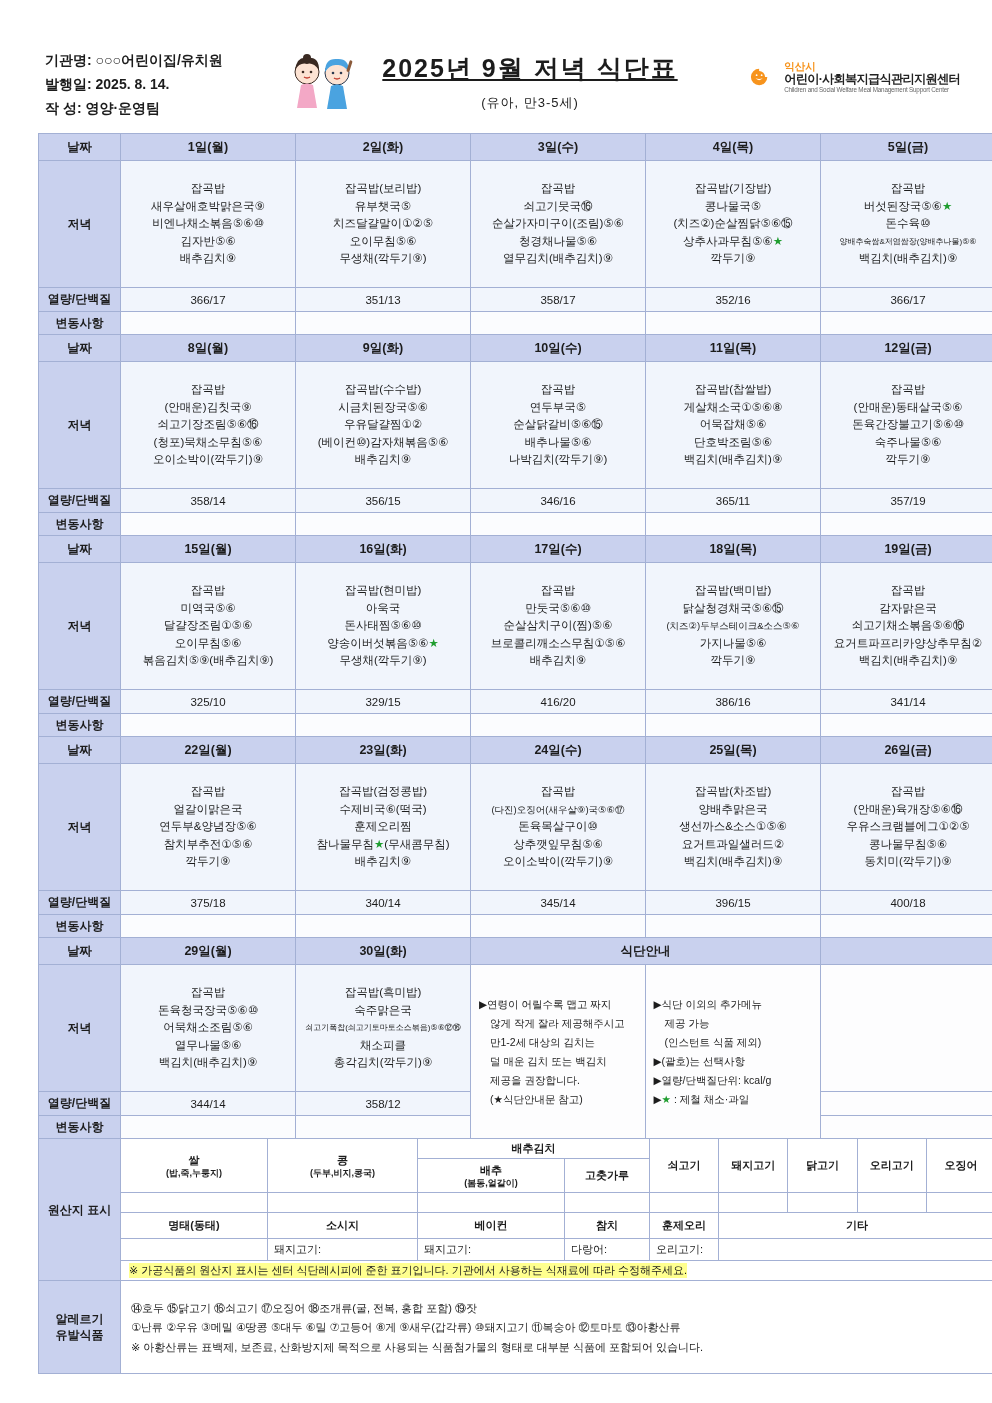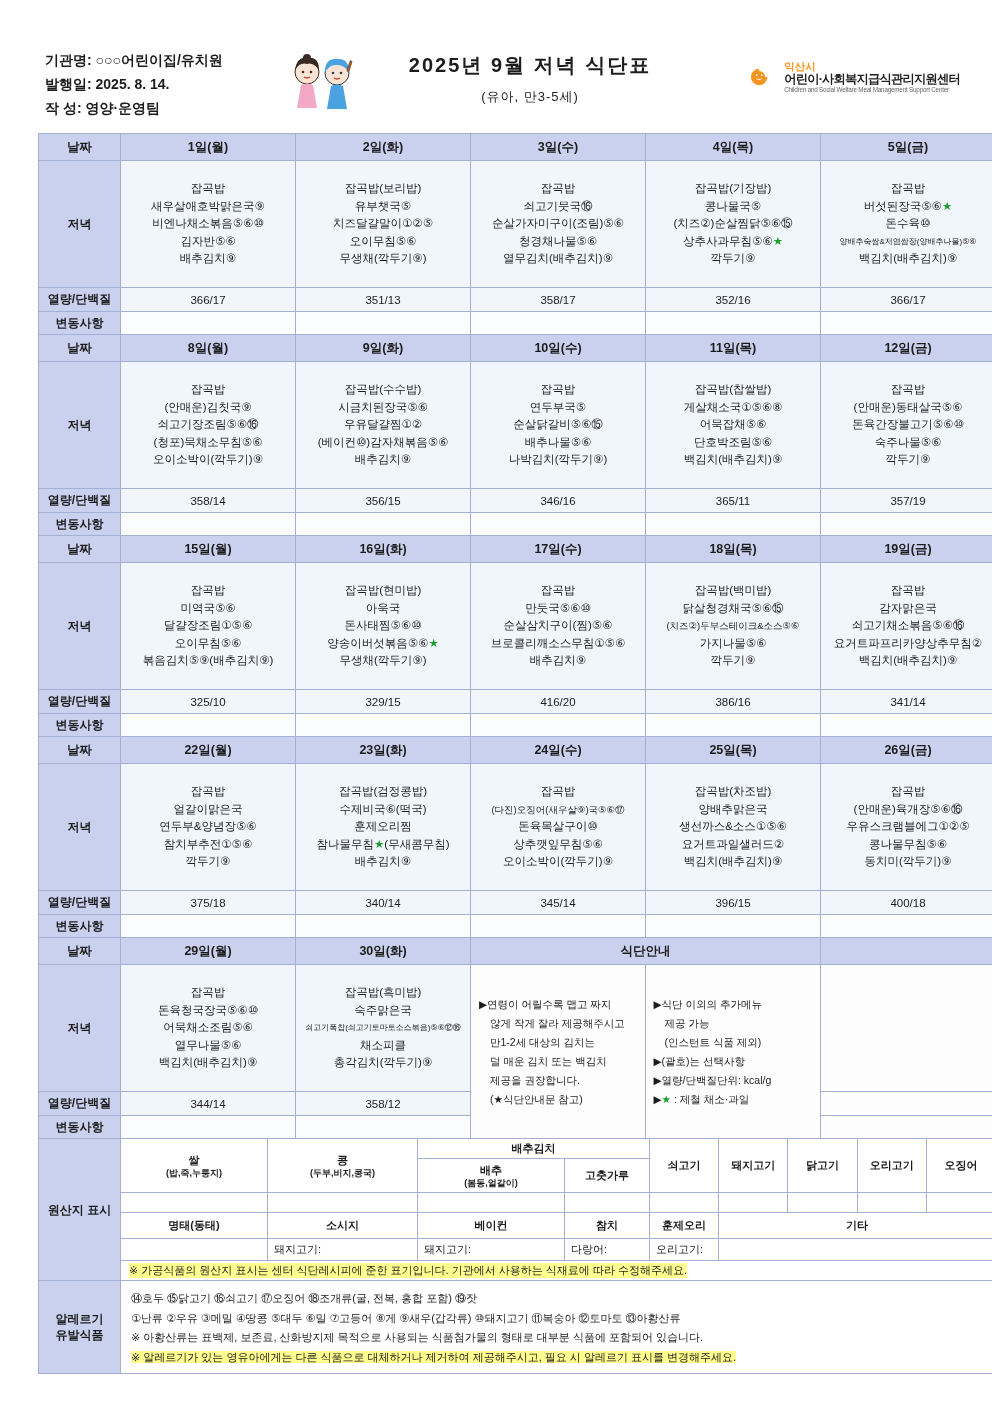--- a/index.html
+++ b/index.html
@@ -11,21 +11,21 @@
   }
   *{box-sizing:border-box;margin:0;padding:0;}
   html,body{width:992px;height:1403px;background:#fff;
     font-family:"Liberation Sans","DejaVu Sans",sans-serif;color:#1c1c1c;}
   .page{position:absolute;left:0;top:0;width:992px;height:1403px;background:#fff;overflow:hidden;}
 
   
   .hdr-info{position:absolute;left:45px;top:48px;font-size:14px;font-weight:bold;line-height:24px;white-space:nowrap;}
   .illus{position:absolute;left:287px;top:52px;}
   .title-wrap{position:absolute;left:360px;top:52px;width:340px;text-align:center;}
-  .title{font-size:20px;font-weight:bold;letter-spacing:2px;white-space:nowrap;}
+  .title{font-size:25px;font-weight:bold;letter-spacing:2px;white-space:nowrap;text-decoration:underline;}
   .subtitle{font-size:13px;margin-top:9px;letter-spacing:1px;}
   .logo{position:absolute;left:750px;top:57px;width:210px;display:flex;align-items:center;gap:16px;}
   .logo-txt{display:flex;flex-direction:column;line-height:1.15;}
   .logo-city{font-size:10.5px;font-weight:bold;color:#f7941d;}
   .logo-name{font-size:12.3px;font-weight:bold;color:#222;letter-spacing:-0.8px;white-space:nowrap;}
   .logo-eng{font-size:6.3px;color:#666;white-space:nowrap;letter-spacing:-0.2px;}
 
   
   .meal-table{position:absolute;left:38px;top:133px;width:958px;border-top:1px solid var(--bd);border-left:1px solid var(--bd);}
   .week{display:grid;grid-template-columns:82px repeat(5,1fr);grid-template-rows:27px 127px 24px 23px;}
@@ -439,18 +439,17 @@
 
     <div class="bottom" style="min-height:93px;">
       <div class="big-label">
         <span>알레르기</span>
         <span>유발식품</span>
       </div>
       <div class="al-content" id="allergy-content">
           <div class="al-line">⑭호두 ⑮닭고기 ⑯쇠고기 ⑰오징어 ⑱조개류(굴, 전복, 홍합 포함) ⑲잣</div>
           <div class="al-line">①난류 ②우유 ③메밀 ④땅콩 ⑤대두 ⑥밀 ⑦고등어 ⑧게 ⑨새우(갑각류) ⑩돼지고기 ⑪복숭아 ⑫토마토 ⑬아황산류</div>
           <div class="al-line">※ 아황산류는 표백제, 보존료, 산화방지제 목적으로 사용되는 식품첨가물의 형태로 대부분 식품에 포함되어 있습니다.</div>
-          <div class="al-line"><span class="hl-text">※ 알레르기가 있는 영유아에게는 다른 식품으로 대체하거나 제거하여 제공해주시고, 필요 시 알레르기 표시를 변경해주세요.</span></div>
         </div>
     </div>
   </div>
 
 </div>
 
 </body></html>

